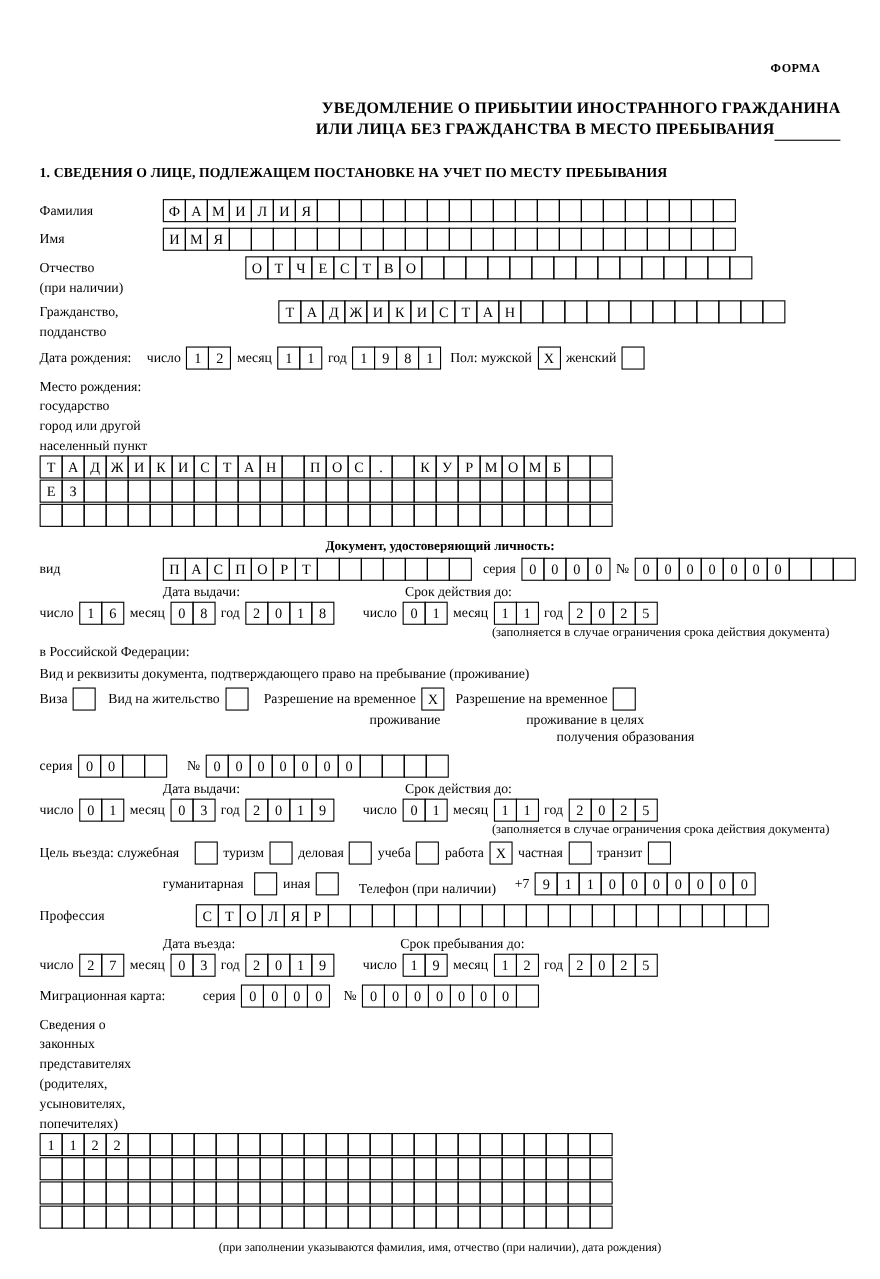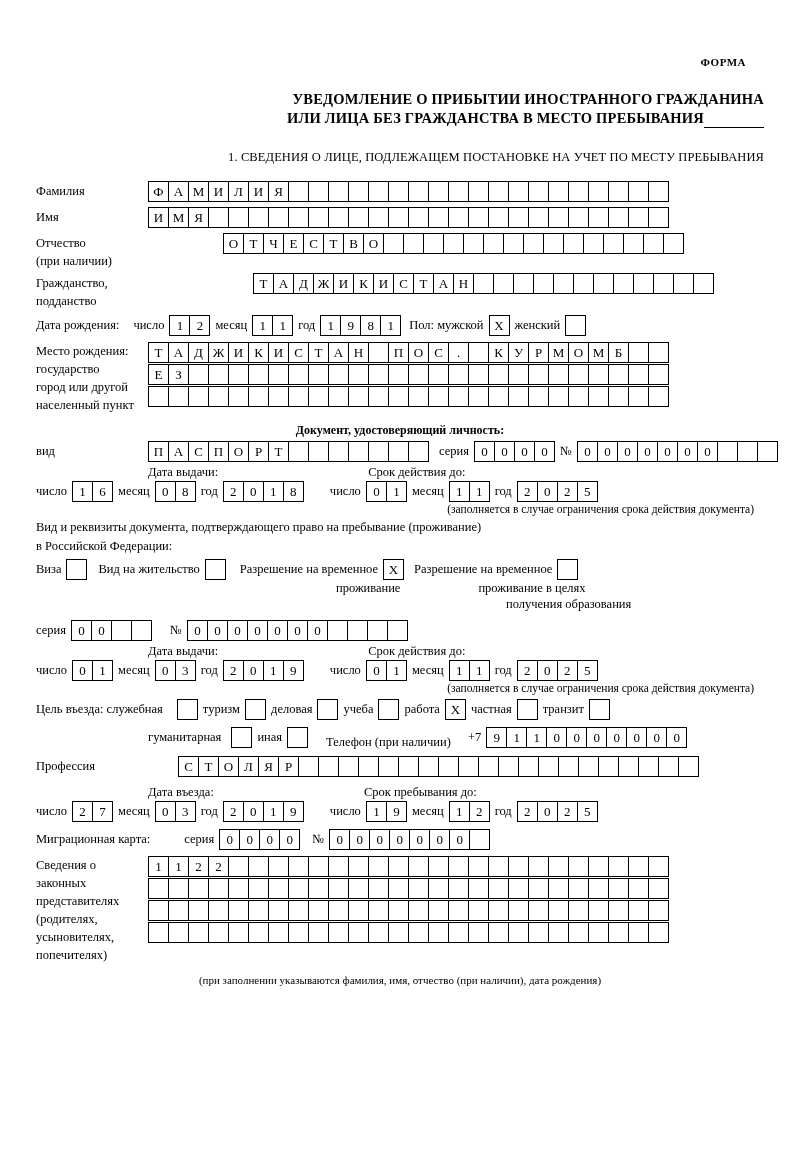--- a/index.html
+++ b/index.html
@@ -46,22 +46,22 @@
     letter-spacing:0.2px;
   }
   .title .ul{
     display:inline-block;
     width:60px;
     border-bottom:1px solid #000;
     vertical-align:bottom;
     height:14px;
   }
   .section-title{
-    text-align:right;
-    font-weight:normal;
+    text-align:left;
+    font-weight:bold;
     font-size:12.5px;
     margin-top:22px;
     letter-spacing:0.1px;
   }
   
   .row{
     display:flex;
     align-items:center;
     margin-top:5px;
     font-size:12.5px;
@@ -93,21 +93,21 @@
     font-size:11.5px;
     text-align:right;
     margin-top:1px;
     padding-right:10px;
   }
   .bottom-note{
     text-align:center;
     font-size:11px;
     margin-top:10px;
   }
-  .blk{display:flex;align-items:flex-start;margin-top:4px;}
+  .blk{display:flex;align-items:flex-start;margin-top:4px;flex-direction:column;}
   .leftcol{
     width:112px;flex:none;
     font-size:12.5px;line-height:18px;
   }
   .stack .boxes{margin-bottom:1px;}
   .purpose-lbl{margin-right:5px;margin-left:5px;}
 </style>
 </head>
 <body>
 
@@ -459,25 +459,25 @@
     <span class="boxes">
         <span class="cell">2</span>
         <span class="cell">0</span>
         <span class="cell">2</span>
         <span class="cell">5</span>
       </span>
   </div>
 
   <div class="hint">(заполняется в случае ограничения срока действия документа)</div>
 
+  <div class="row" style="margin-top:4px;">
+    <span>в Российской Федерации:</span>
+  </div>
   <div class="row" style="margin-top:5px;">
     <span>Вид и реквизиты документа, подтверждающего право на пребывание (проживание)</span>
-  </div>
-  <div class="row" style="margin-top:4px;">
-    <span>в Российской Федерации:</span>
   </div>
 
   <div class="row" style="margin-top:5px;">
     <span>Виза</span>
     <span class="boxes" style="margin-left:4px;">
         <span class="cell"></span>
       </span>
     <span class="inline-lbl" style="margin-left:12px;">Вид на жительство</span>
     <span class="boxes">
         <span class="cell"></span>

